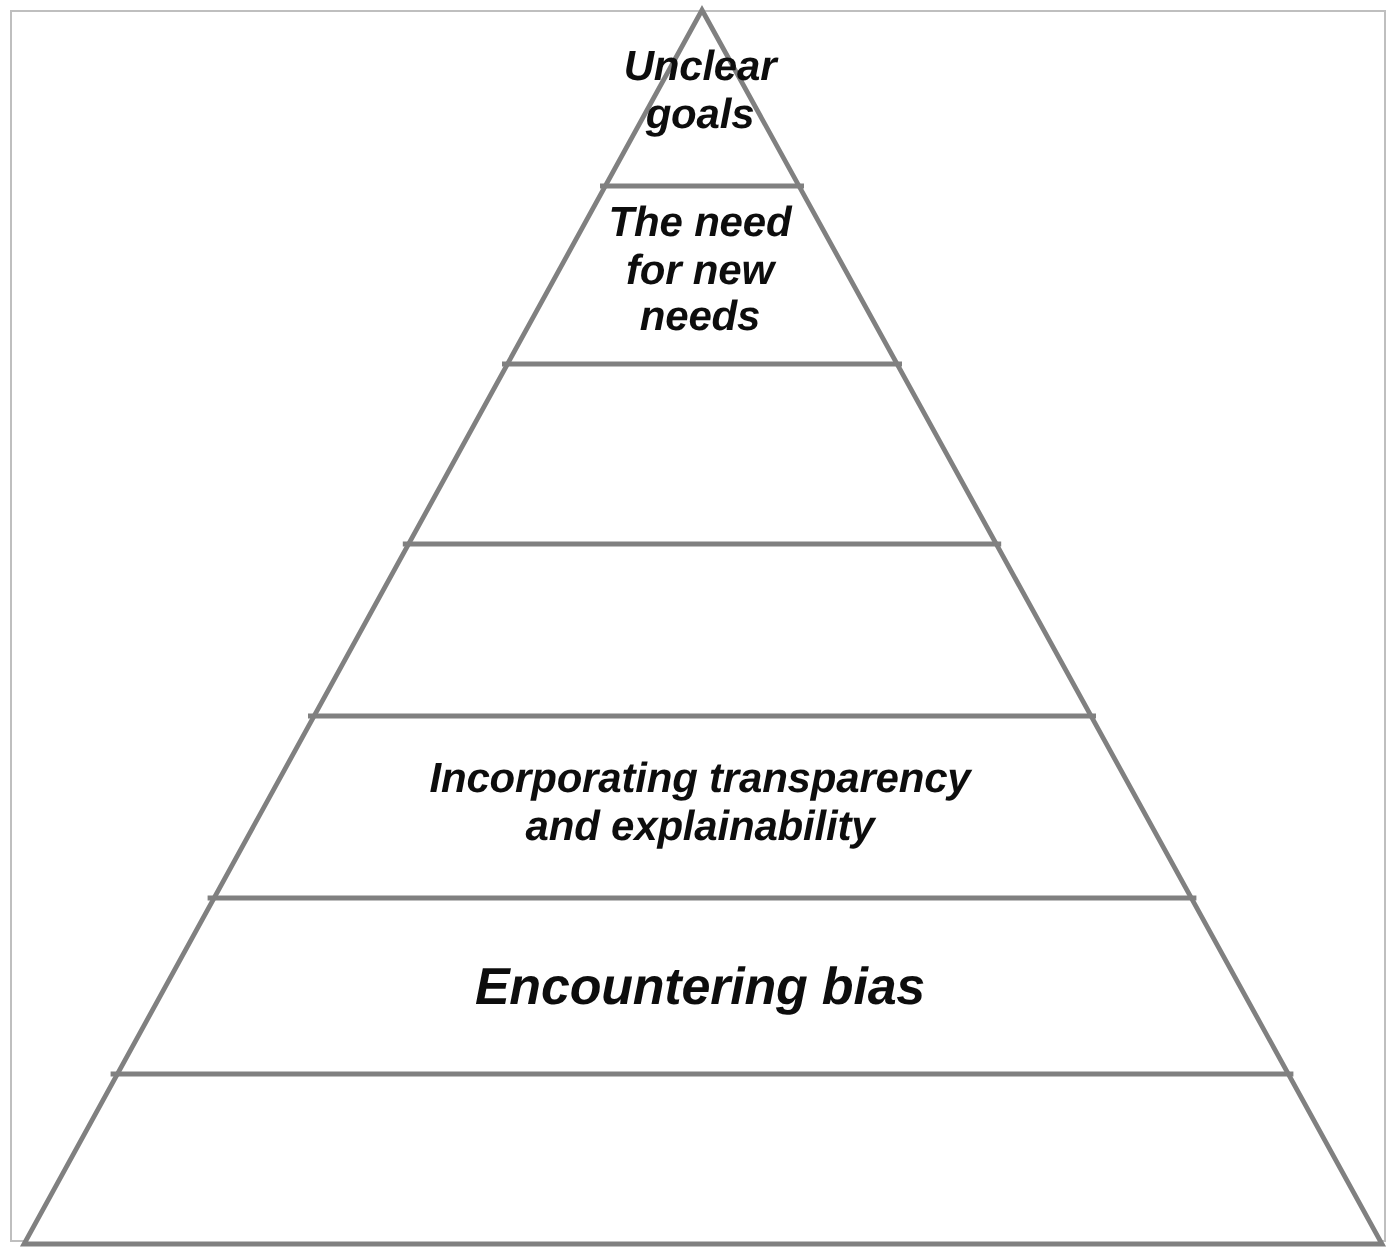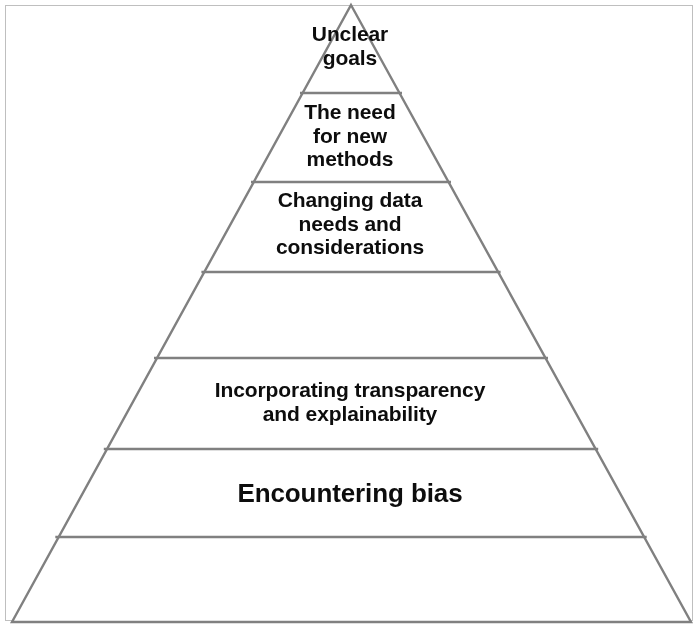--- a/index.html
+++ b/index.html
@@ -43,20 +43,21 @@
     height: 630px;
   }
 
   
   #labels-layer {
     position: absolute;
     left: 0;
     top: 0;
     width: 675px;
     height: 630px;
+    font-style: italic;
   }
 
   .tier-label {
     position: absolute;
     left: 0;
     width: 700px;
     text-align: center;
     color: #0d0d0d;
     font-family: "Liberation Sans", sans-serif;
     font-weight: bold;
@@ -90,22 +91,19 @@
     <line x1="154.0" y1="358" x2="548.0" y2="358" stroke="#808080" stroke-width="2.4"></line>
     <line x1="103.8" y1="449" x2="598.2" y2="449" stroke="#808080" stroke-width="2.4"></line>
     <line x1="55.3" y1="537" x2="646.7" y2="537" stroke="#808080" stroke-width="2.4"></line>
   </svg>
 
   <div id="labels-layer">
     <div class="tier-label t0">Unclear
 goals</div>
     <div class="tier-label t1">The need
 for new
-methods</div>
-    <div class="tier-label t2">Changing data
-needs and
-considerations</div>
+needs</div>
     <div class="tier-label t4">Incorporating transparency
 and explainability</div>
     <div class="tier-label t5">Encountering bias</div>
   </div>
 
 </div>
 
 </body></html>

